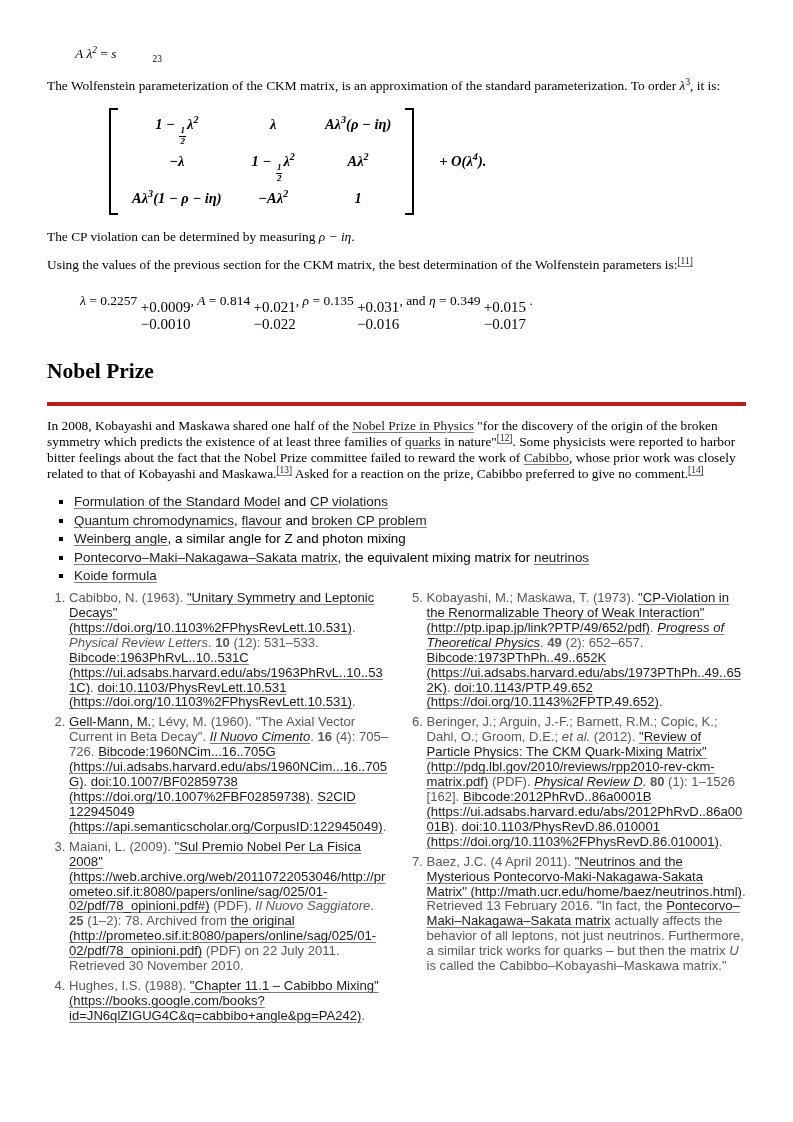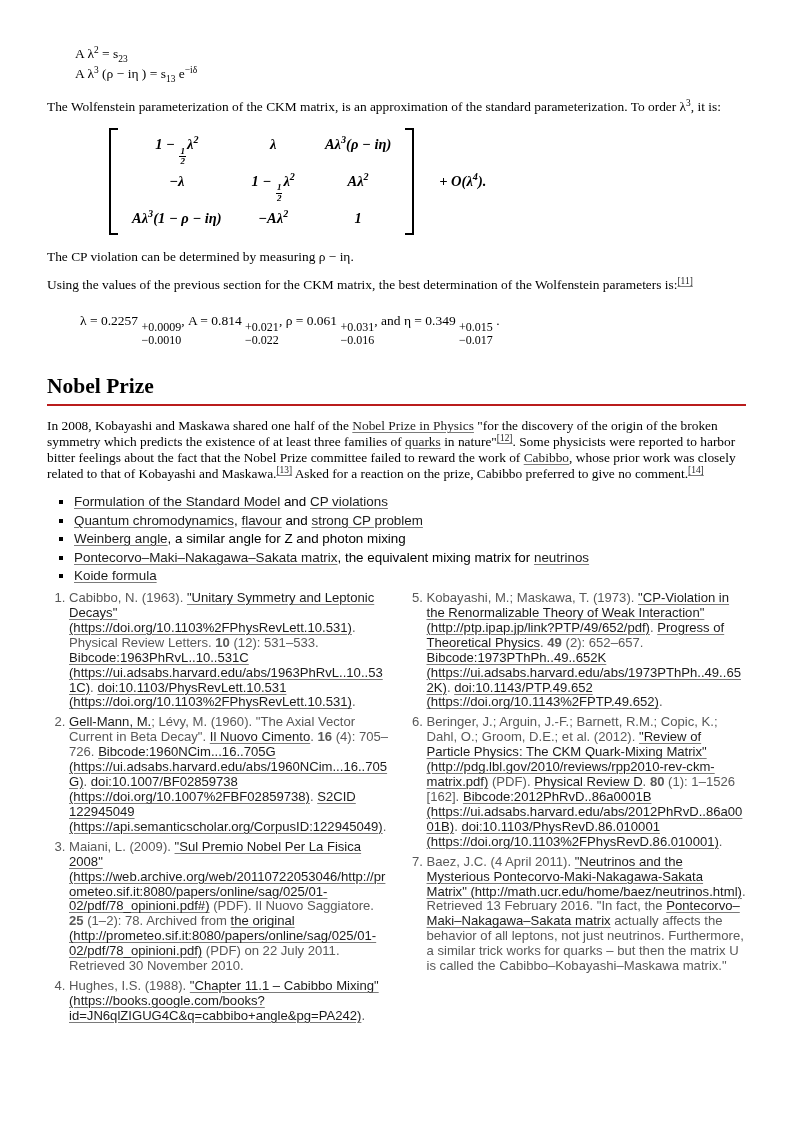--- a/index.html
+++ b/index.html
@@ -4,34 +4,34 @@
 <style>
   html, body { margin: 0; padding: 0; background: #ffffff; }
   body {
     width: 793px; height: 1122px; overflow: hidden;
     font-family: "Liberation Serif", serif;
     color: #000000;
   }
   .page { padding: 40px 47px 0 47px; }
 
   
-  .i { }
+  .i { font-style: italic; }
   .b { font-weight: bold; }
   .sup { font-size: 0.70em; vertical-align: super; line-height: 0; }
-  .sub { font-size: 0.70em; vertical-align: sub; line-height: 0; }
+  .sub { font-size: 0.70em; vertical-align: sub; line-height: 0; margin-left: 36px; }
   .link {
     color: #1b1b1b;
     text-decoration: underline;
     text-decoration-color: #7a7a7a;
     text-decoration-thickness: 1px;
     text-underline-offset: 2px;
   }
   .stack {
     display: inline-flex; flex-direction: column;
-    font-size: 12px; line-height: 1.15; text-align: left;
+    font-size: 15px; line-height: 1.15; text-align: left;
     vertical-align: -0.45em; font-style: normal;
   }
   .frac {
     display: inline-flex; flex-direction: column; align-items: center;
     font-size: 9px; line-height: 1.05; vertical-align: -0.45em;
     margin: 0 1px;
   }
   .frac .under { border-top: 1px solid #000; padding: 0 1px; }
 
   
@@ -53,22 +53,22 @@
     font-weight: bold; font-style: italic; font-size: 14.5px;
   }
   .matrix-grid .cell { text-align: center; }
   .matrix-tail { font-weight: bold; font-style: italic; font-size: 14.5px; margin-left: 25px; }
 
   .values-line { margin: 20px 0 18px 33px; font-size: 13.5px; }
 
   h2 {
     font-family: "Liberation Serif", serif;
     font-size: 21.5px; font-weight: bold;
-    margin: 26px 0 10px 0; padding-bottom: 5px;
-    border-bottom: 2px solid #b91c1c;
+    margin: 26px 0 10px 0; padding-bottom: 18px;
+    border-bottom: 4px solid #b91c1c;
   }
 
   ul.see-also {
     list-style-type: square;
     font-family: "Liberation Sans", sans-serif;
     font-size: 13.4px;
     margin: 10px 0 0 0; padding-left: 27px;
   }
   ul.see-also li { margin: 3.5px 0; }
 
@@ -84,21 +84,20 @@
   }
   .refs-columns .link { color: #1b1b1b; }
 </style>
 </head>
 <body>
 
 <div class="page">
 
   <div class="math-block">
     <div class="math-line"><span class="i">A λ</span><span class="sup i">2</span><span> = </span><span class="i">s</span><span class="sub">23</span></div>
-    <div class="math-line"><span class="i">A λ</span><span class="sup i">3</span><span> (</span><span class="i">ρ − iη</span><span> ) = </span><span class="i">s</span><span class="sub">13</span><span class="i"> e</span><span class="sup i">−iδ</span></div>
   </div>
 
   <p class="body"><span>The Wolfenstein parameterization of the CKM matrix, is an approximation of the standard parameterization. To order </span><span class="i">λ</span><span class="sup">3</span><span>, it is:</span></p>
 
   <div class="matrix-wrap">
     <span class="bracket left"></span>
     <div class="matrix-grid">
         <div class="cell"><span>1 − </span><span class="frac">
             <span class="over">1</span>
             <span class="under">2</span>
@@ -122,34 +121,34 @@
   <p class="body"><span>The CP violation can be determined by measuring </span><span class="i">ρ − iη</span><span>.</span></p>
 
   <p class="body"><span>Using the values of the previous section for the CKM matrix, the best determination of the Wolfenstein parameters is:</span><span class="sup link">[11]</span></p>
 
   <div class="values-line"><span class="i">λ</span><span> = 0.2257 </span><span class="stack">
         <span class="over">+0.0009</span>
         <span class="under">−0.0010</span>
       </span><span>,    </span><span class="i">A</span><span> = 0.814 </span><span class="stack">
         <span class="over">+0.021</span>
         <span class="under">−0.022</span>
-      </span><span>,    </span><span class="i">ρ</span><span> = 0.061 </span><span class="stack">
+      </span><span>,    </span><span class="i">ρ</span><span> = 0.135 </span><span class="stack">
         <span class="over">+0.031</span>
         <span class="under">−0.016</span>
       </span><span>,   and   </span><span class="i">η</span><span> = 0.349 </span><span class="stack">
         <span class="over">+0.015</span>
         <span class="under">−0.017</span>
       </span><span> .</span></div>
 
   <h2>Nobel Prize</h2>
   <p class="body"><span>In 2008, Kobayashi and Maskawa shared one half of the </span><span class="link">Nobel Prize in Physics</span><span> "for the discovery of the origin of the broken symmetry which predicts the existence of at least three families of </span><span class="link">quarks</span><span> in nature"</span><span class="sup link">[12]</span><span>. Some physicists were reported to harbor bitter feelings about the fact that the Nobel Prize committee failed to reward the work of </span><span class="link">Cabibbo</span><span>, whose prior work was closely related to that of Kobayashi and Maskawa.</span><span class="sup link">[13]</span><span> Asked for a reaction on the prize, Cabibbo preferred to give no comment.</span><span class="sup link">[14]</span></p>
 
   <ul class="see-also" id="see-also-list">
       <li><span class="link">Formulation of the Standard Model</span><span> and </span><span class="link">CP violations</span></li>
-      <li><span class="link">Quantum chromodynamics</span><span>, </span><span class="link">flavour</span><span> and </span><span class="link">strong CP problem</span></li>
+      <li><span class="link">Quantum chromodynamics</span><span>, </span><span class="link">flavour</span><span> and </span><span class="link">broken CP problem</span></li>
       <li><span class="link">Weinberg angle</span><span>, a similar angle for Z and photon mixing</span></li>
       <li><span class="link">Pontecorvo–Maki–Nakagawa–Sakata matrix</span><span>, the equivalent mixing matrix for </span><span class="link">neutrinos</span></li>
       <li><span class="link">Koide formula</span></li>
     </ul>
 
   <div class="refs-columns">
     <ol id="refs-left" start="1">
         <li><span>Cabibbo, N. (1963). </span><span class="link">"Unitary Symmetry and Leptonic Decays" (https://doi.org/10.1103%2FPhysRevLett.10.531)</span><span>. </span><span class="i">Physical Review Letters</span><span>. </span><span class="b">10</span><span> (12): 531–533. </span><span class="link">Bibcode:1963PhRvL..10..531C (https://ui.adsabs.harvard.edu/abs/1963PhRvL..10..531C)</span><span>. </span><span class="link">doi:10.1103/PhysRevLett.10.531 (https://doi.org/10.1103%2FPhysRevLett.10.531)</span><span>.</span></li>
         <li><span class="link">Gell-Mann, M.</span><span>; Lévy, M. (1960). "The Axial Vector Current in Beta Decay". </span><span class="i link">Il Nuovo Cimento</span><span>. </span><span class="b">16</span><span> (4): 705–726. </span><span class="link">Bibcode:1960NCim...16..705G (https://ui.adsabs.harvard.edu/abs/1960NCim...16..705G)</span><span>. </span><span class="link">doi:10.1007/BF02859738 (https://doi.org/10.1007%2FBF02859738)</span><span>. </span><span class="link">S2CID 122945049 (https://api.semanticscholar.org/CorpusID:122945049)</span><span>.</span></li>
         <li><span>Maiani, L. (2009). </span><span class="link">"Sul Premio Nobel Per La Fisica 2008" (https://web.archive.org/web/20110722053046/http://prometeo.sif.it:8080/papers/online/sag/025/01-02/pdf/78_opinioni.pdf#)</span><span> (PDF). </span><span class="i">Il Nuovo Saggiatore</span><span>. </span><span class="b">25</span><span> (1–2): 78. Archived from </span><span class="link">the original (http://prometeo.sif.it:8080/papers/online/sag/025/01-02/pdf/78_opinioni.pdf)</span><span> (PDF) on 22 July 2011. Retrieved 30 November 2010.</span></li>

